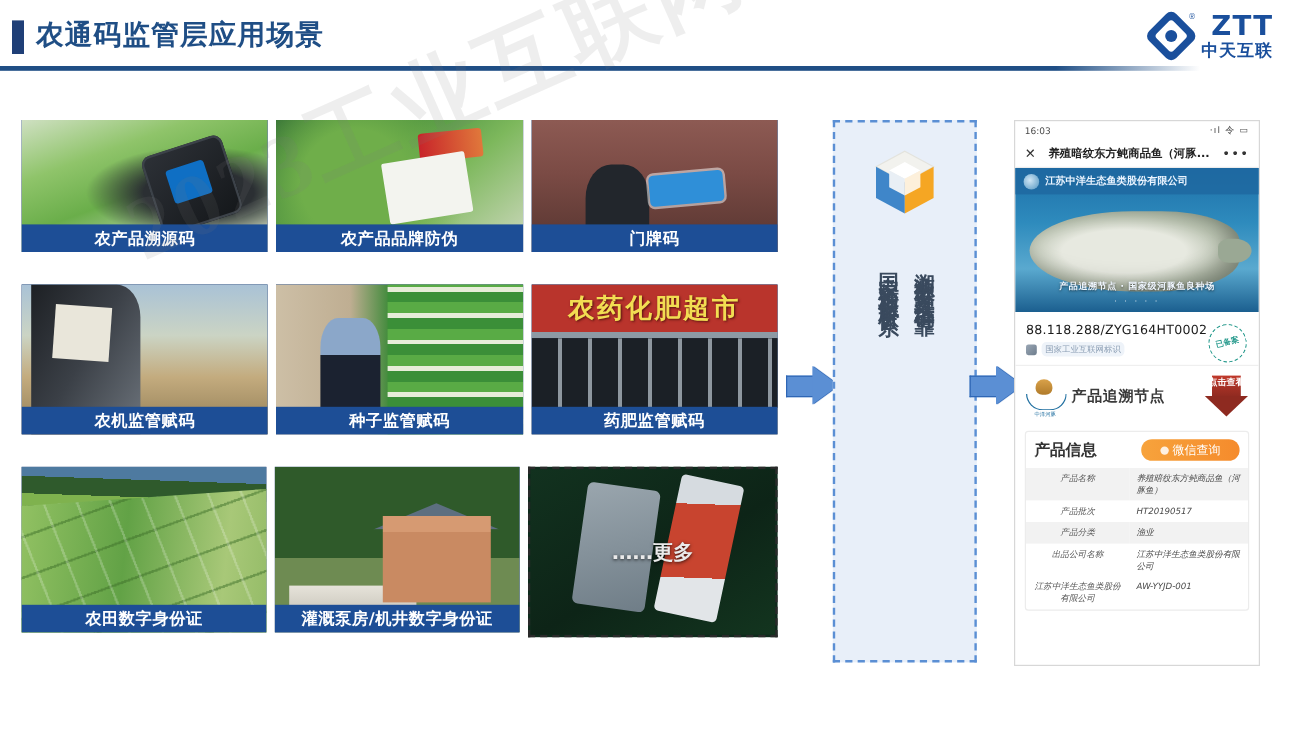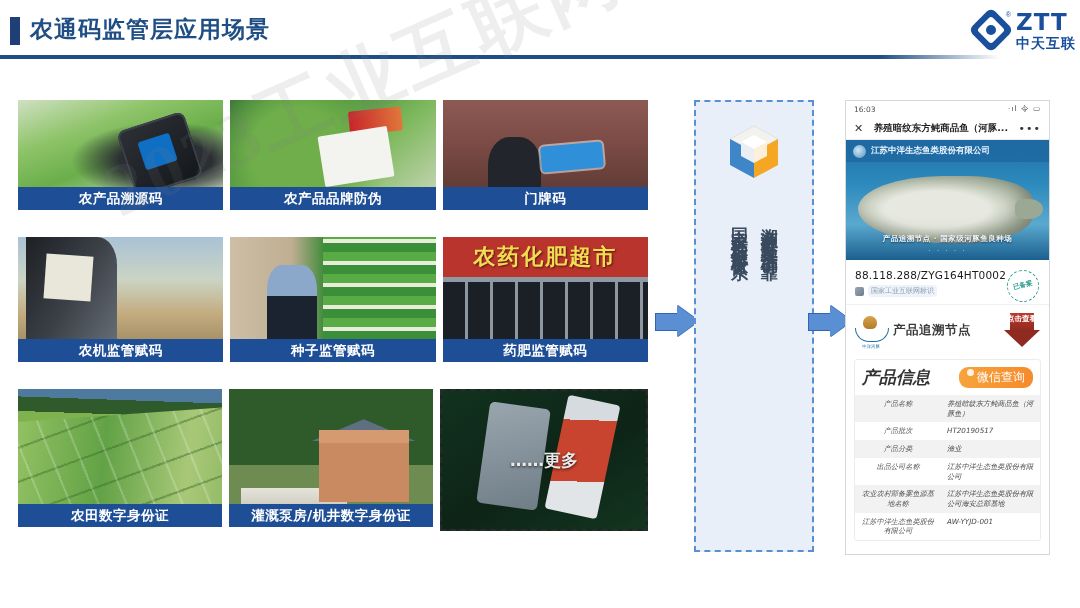--- a/index.html
+++ b/index.html
@@ -31,21 +31,21 @@
     position:absolute;left:30px;top:14px;
     font-size:23px;font-weight:700;color:#1f4e85;
     letter-spacing:1px;
     font-family:"DejaVu Sans","Liberation Sans",sans-serif;
   }
   .header-rule{
     position:absolute;left:0;top:55px;width:1000px;height:4px;
     background:linear-gradient(90deg,#1f4e85 0%,#1f4e85 88%,rgba(31,78,133,0) 100%);
   }
   
-  .logo{position:absolute;right:4px;top:8px;height:44px;display:flex;align-items:center;gap:6px;}
+  .logo{position:absolute;right:19px;top:8px;height:44px;display:flex;align-items:center;gap:6px;text-align:right;}
   .logo-mark{position:relative;width:38px;height:38px;}
   .logo-diamond{
     position:absolute;left:3px;top:3px;width:32px;height:32px;
     background:#1a4f9c;transform:rotate(45deg);border-radius:6px;
   }
   .logo-diamond-in{
     position:absolute;left:9px;top:9px;width:20px;height:20px;
     background:#ffffff;transform:rotate(45deg);border-radius:3px;
   }
   .logo-dot{
@@ -238,23 +238,23 @@
   .downarrow .dshaft{position:absolute;left:6px;top:0;width:24px;height:18px;
     background:linear-gradient(180deg,#c0392b,#8e2a20);}
   .downarrow .dhead{position:absolute;left:0;top:17px;width:0;height:0;
     border-left:18px solid transparent;border-right:18px solid transparent;
     border-top:17px solid #8e2a20;}
   .downarrow .dtxt{position:absolute;left:0;right:0;top:2px;text-align:center;
     color:#fff;font-size:7.5px;font-weight:700;line-height:1.05;z-index:3;}
 
   .infocard{margin:4px 8px 0 8px;border:1px solid #ececec;border-radius:3px;overflow:hidden;}
   .infohead{display:flex;align-items:center;justify-content:space-between;padding:6px 7px;}
-  .infohead .ttl{font-size:17px;font-weight:700;color:#333;font-style:italic;}
-  .chip{display:flex;align-items:flex-start;gap:3px;background:linear-gradient(90deg,#f7a33c,#f58b2c);
-    color:#fff;font-size:12px;padding:2px 8px;border-radius:9px;}
+  .infohead .ttl{font-size:13px;font-weight:700;color:#333;}
+  .chip{display:flex;align-items:center;gap:3px;background:linear-gradient(90deg,#f7a33c,#f58b2c);
+    color:#fff;font-size:10px;padding:2px 16px;border-radius:9px;}
   .chip .c{width:7px;height:7px;border-radius:50%;background:#fff;opacity:.85;flex:none;}
   table.info{width:100%;border-collapse:collapse;table-layout:fixed;}
   table.info td{padding:4px 6px;font-size:7.2px;color:#3d3d3d;vertical-align:top;line-height:1.35;font-style:italic;}
   table.info td.k{width:40%;text-align:center;color:#555;}
   table.info tr.alt td{background:#f2f2f2;}
   table.info td.v{color:#4a4a4a;word-break:break-all;}
 </style>
 </head>
 <body>
 
@@ -425,24 +425,20 @@
               <td class="v">HT20190517</td>
             </tr>
             <tr class="alt">
               <td class="k">产品分类</td>
               <td class="v">渔业</td>
             </tr>
             <tr>
               <td class="k">出品公司名称</td>
               <td class="v">江苏中洋生态鱼类股份有限公司</td>
             </tr>
-            <tr class="alt">
-              <td class="k">农业农村部备案鱼源基地名称</td>
-              <td class="v">江苏中洋生态鱼类股份有限公司海安总部基地</td>
-            </tr>
             <tr>
               <td class="k">江苏中洋生态鱼类股份有限公司</td>
               <td class="v">AW-YYJD-001</td>
             </tr>
           </tbody>
       </table>
     </div>
 
   </div>
 </div>

